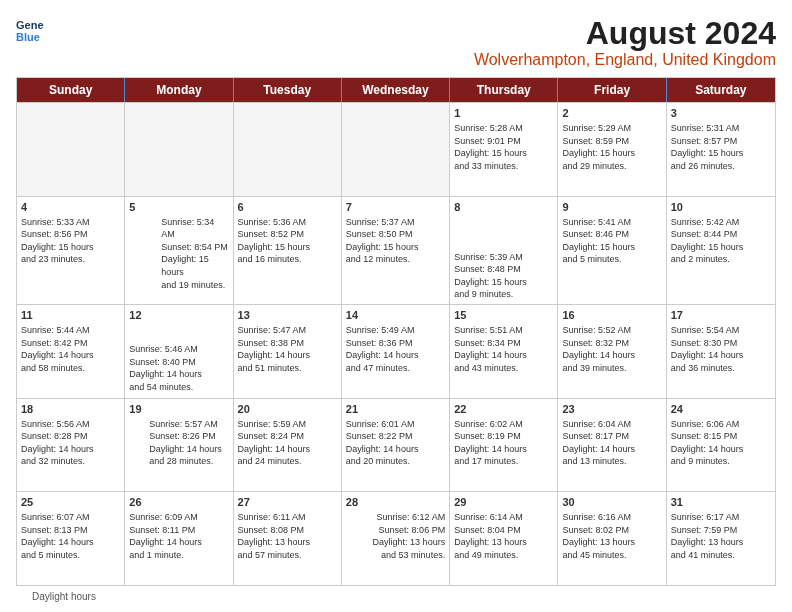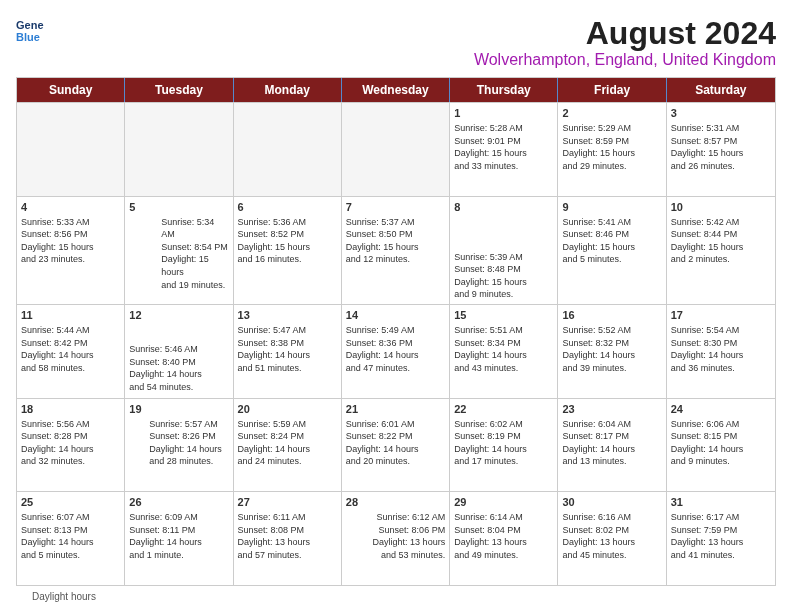--- a/index.html
+++ b/index.html
@@ -36,21 +36,21 @@
       text-align: right;
     }
     .month-year {
       font-size: 32px;
       font-weight: bold;
       color: #222;
       line-height: 1.1;
     }
     .location {
       font-size: 16px;
-      color: #a21caf;
+      color: #c2410c;
     }
     .calendar {
       flex: 1;
       display: flex;
       flex-direction: column;
       border: 1px solid #ccc;
     }
     .cal-header-row {
       display: grid;
       grid-template-columns: repeat(7, 1fr);
@@ -121,22 +121,22 @@
     </div>
     <div class="title-block">
       <div class="month-year">August 2024</div>
       <div class="location">Wolverhampton, England, United Kingdom</div>
     </div>
   </div>
 
   <div class="calendar">
     <div class="cal-header-row" id="cal-header">
         <div class="cal-header-cell">Sunday</div>
+        <div class="cal-header-cell">Monday</div>
         <div class="cal-header-cell">Tuesday</div>
-        <div class="cal-header-cell">Monday</div>
         <div class="cal-header-cell">Wednesday</div>
         <div class="cal-header-cell">Thursday</div>
         <div class="cal-header-cell">Friday</div>
         <div class="cal-header-cell">Saturday</div>
       </div>
     <div class="cal-body" id="cal-body">
         <div class="cal-week">
           <div class="cal-cell empty"></div>
           <div class="cal-cell empty"></div>
           <div class="cal-cell empty"></div>

